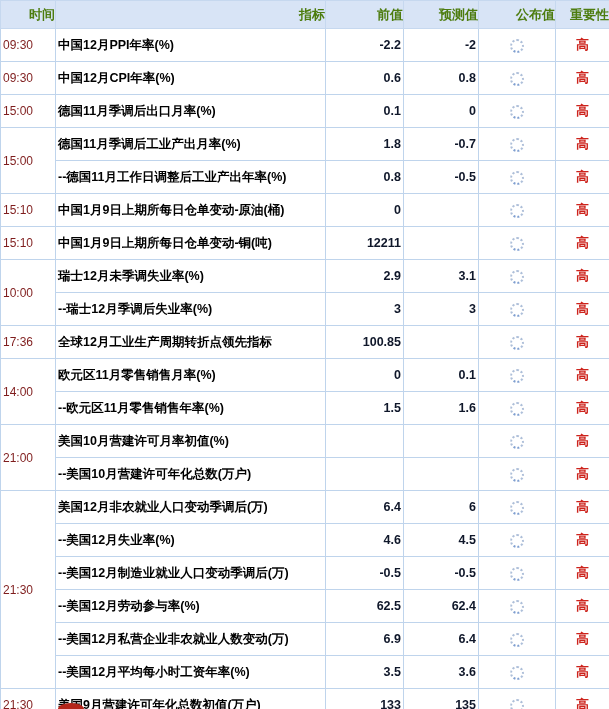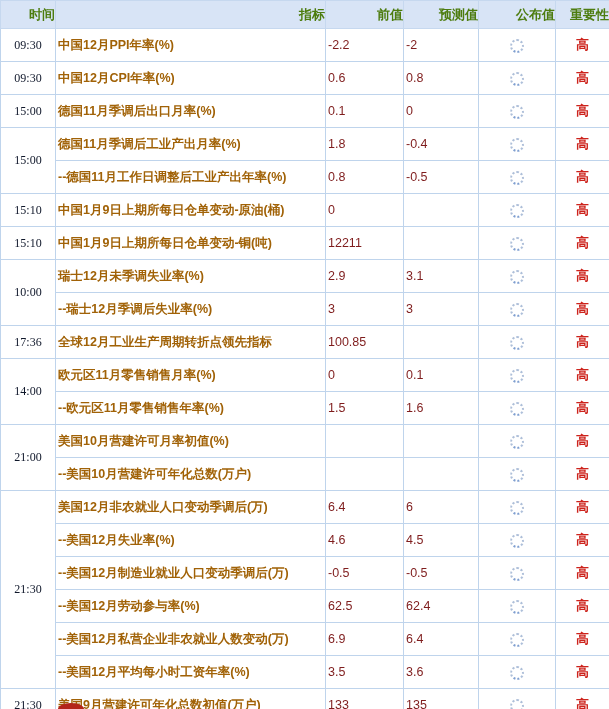--- a/index.html
+++ b/index.html
@@ -38,40 +38,39 @@
     padding: 0;
   }
   table.calendar td {
     height: 32px;
     border: 1px solid #bfd4ec;
     padding: 0 2px;
     background: #ffffff;
     vertical-align: middle;
   }
   td.time-cell {
-    text-align: center;
-    color: #0f172a;
+    text-align: left;
+    color: #7f1d1d;
     font-size: 12px;
     font-weight: normal;
-    font-family: Liberation Serif, serif;
   }
   td.indicator-cell {
     text-align: left;
     padding-left: 5px;
-    color: #a16207;
+    color: #000000;
     font-size: 12.5px;
     font-weight: bold;
     overflow: hidden;
     white-space: nowrap;
   }
   td.value-cell {
-    text-align: left;
-    color: #7f1d1d;
+    text-align: right;
+    color: #0f172a;
     font-size: 12.5px;
-    font-weight: normal;
+    font-weight: bold;
   }
   td.published-cell {
     text-align: center;
   }
   td.importance-cell {
     text-align: center;
     color: #cd241d;
     font-size: 13px;
     font-weight: bold;
   }
@@ -139,21 +138,21 @@
         <td class="indicator-cell">德国11月季调后出口月率(%)</td>
         <td class="value-cell">0.1</td>
         <td class="value-cell">0</td>
         <td class="published-cell"><span class="spinner"></span></td>
         <td class="importance-cell">高</td>
       </tr>
       <tr>
         <td class="time-cell" rowspan="2">15:00</td>
         <td class="indicator-cell">德国11月季调后工业产出月率(%)</td>
         <td class="value-cell">1.8</td>
-        <td class="value-cell">-0.4</td>
+        <td class="value-cell">-0.7</td>
         <td class="published-cell"><span class="spinner"></span></td>
         <td class="importance-cell">高</td>
       </tr>
       <tr>
         <td class="indicator-cell">--德国11月工作日调整后工业产出年率(%)</td>
         <td class="value-cell">0.8</td>
         <td class="value-cell">-0.5</td>
         <td class="published-cell"><span class="spinner"></span></td>
         <td class="importance-cell">高</td>
       </tr>

